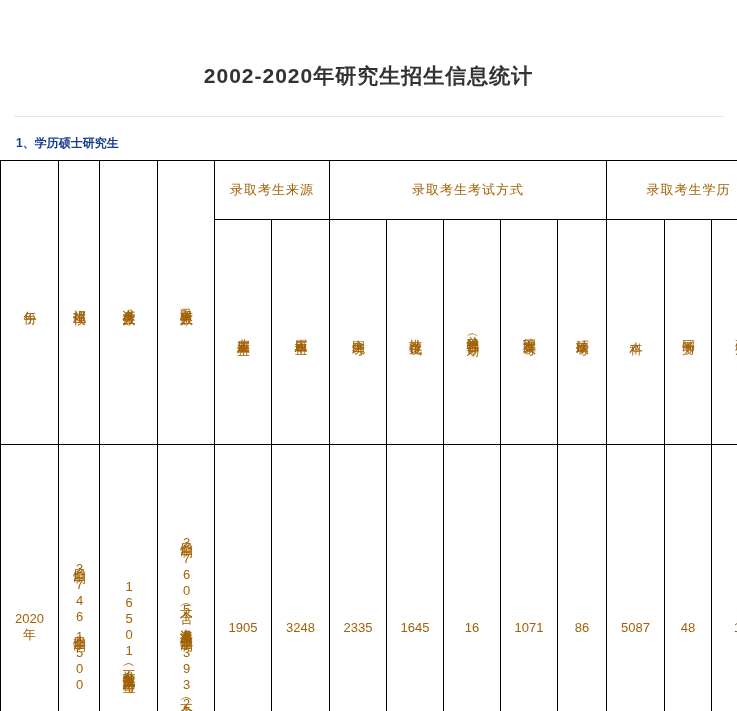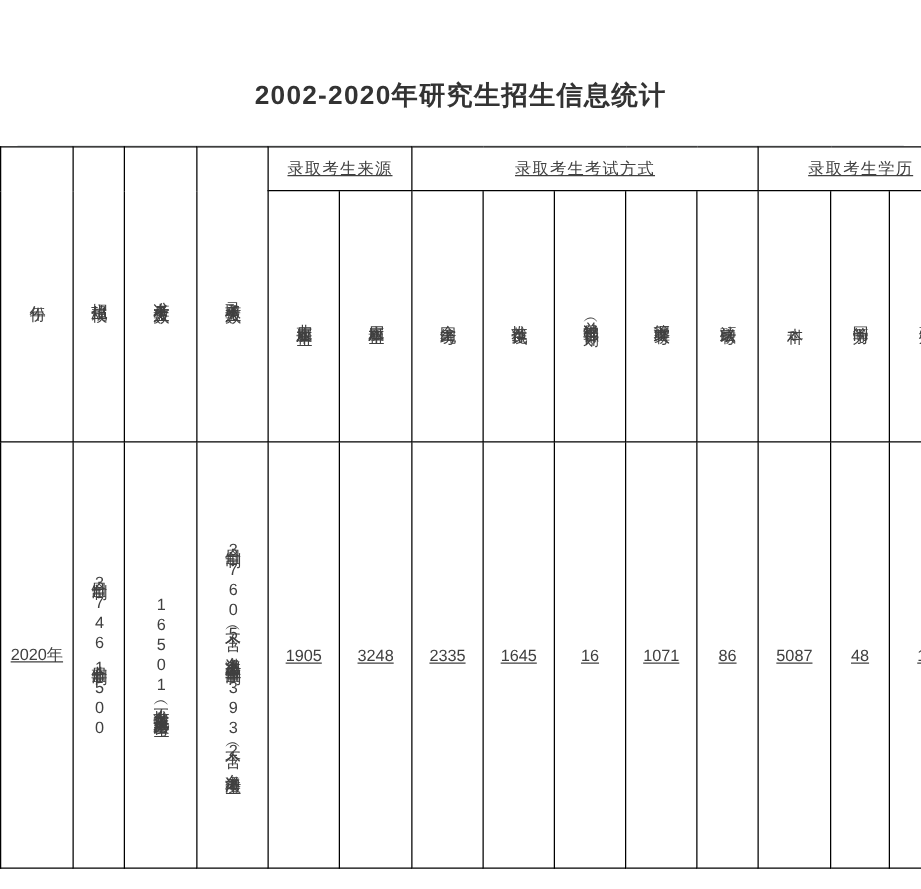--- a/index.html
+++ b/index.html
@@ -39,25 +39,24 @@
     border-collapse: collapse;
     table-layout: fixed;
     width: 735px;
     margin: 0;
     border: 1px solid #000;
   }
   table.stats td, table.stats th {
     border: 1px solid #000;
     font-weight: normal;
     font-size: 13px;
-    color: #404040;
-    padding: 0;
+    color: #a16207;
+    padding: 12px;
     text-align: center;
     vertical-align: middle;
-    text-decoration: underline;
   }
   
   .vtext {
     writing-mode: vertical-rl;
     text-orientation: upright;
     line-height: 1.08;
     letter-spacing: 1px;
     margin: 0 auto;
     display: inline-block;
     font-size: 13px;
@@ -90,20 +89,21 @@
   }
 </style>
 </head>
 <body>
 
 <div class="wrap">
 
   <div class="page-title">2002-2020年研究生招生信息统计</div>
   <div class="title-rule"></div>
 
+  <div class="section-label">1、学历硕士研究生</div>
 
 </div>
 
 <table class="stats">
   <colgroup>
     <col style="width:58px">
     <col style="width:41px">
     <col style="width:58px">
     <col style="width:57px">
     <col style="width:57px">

